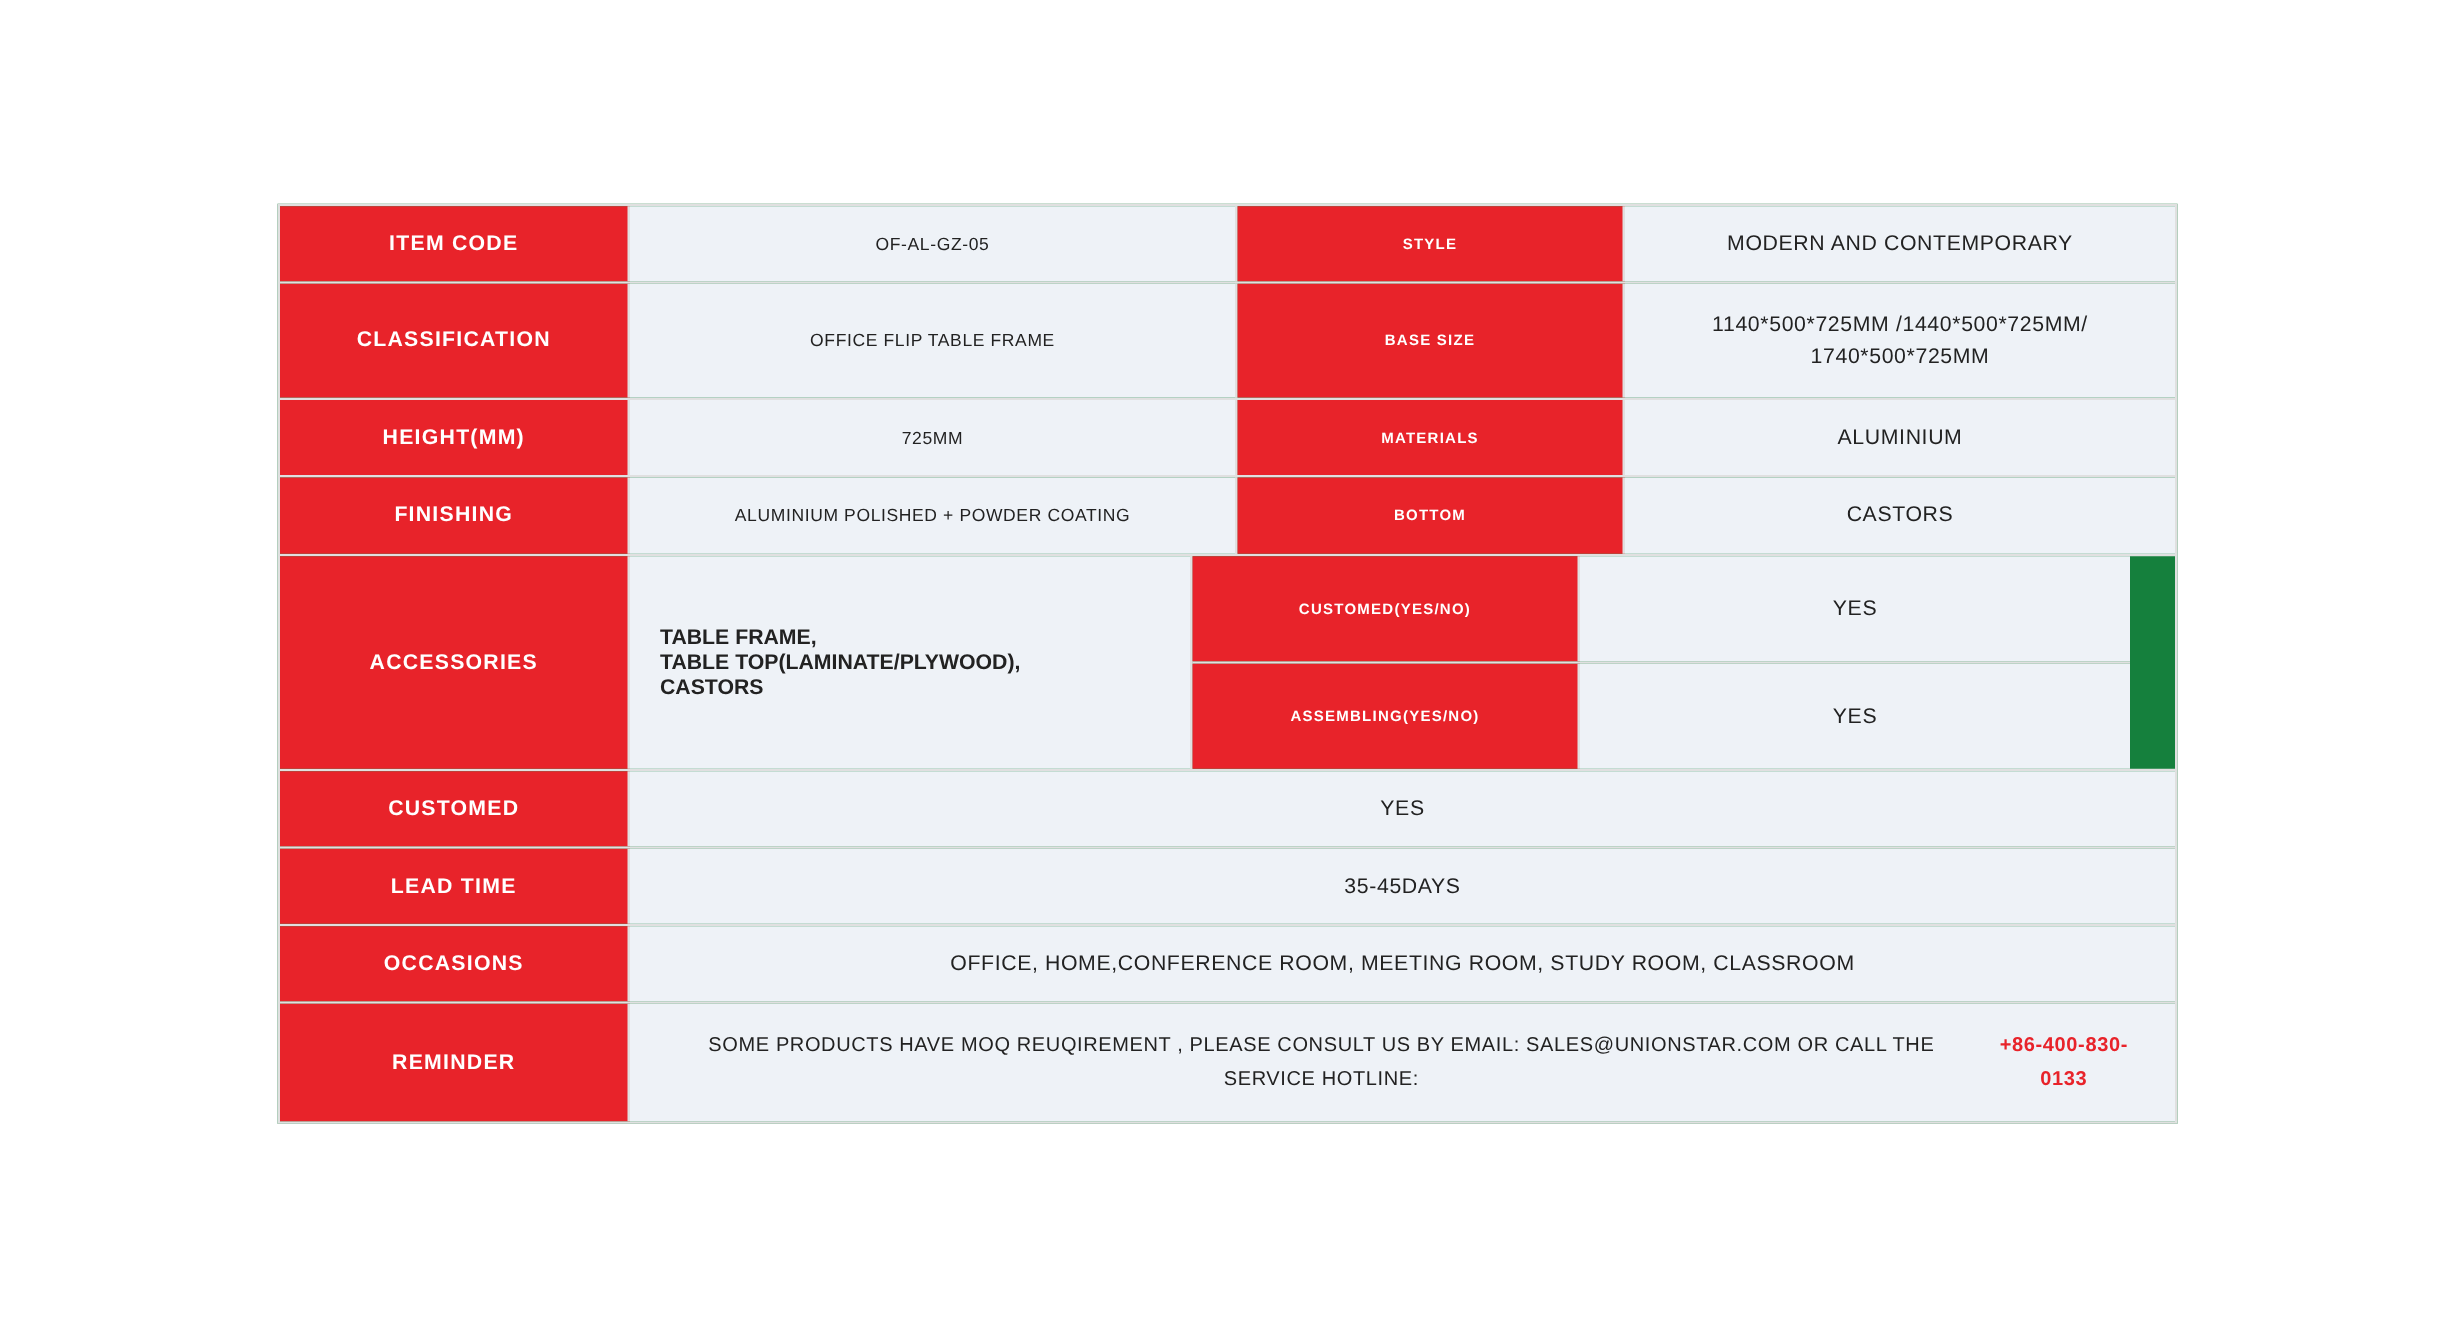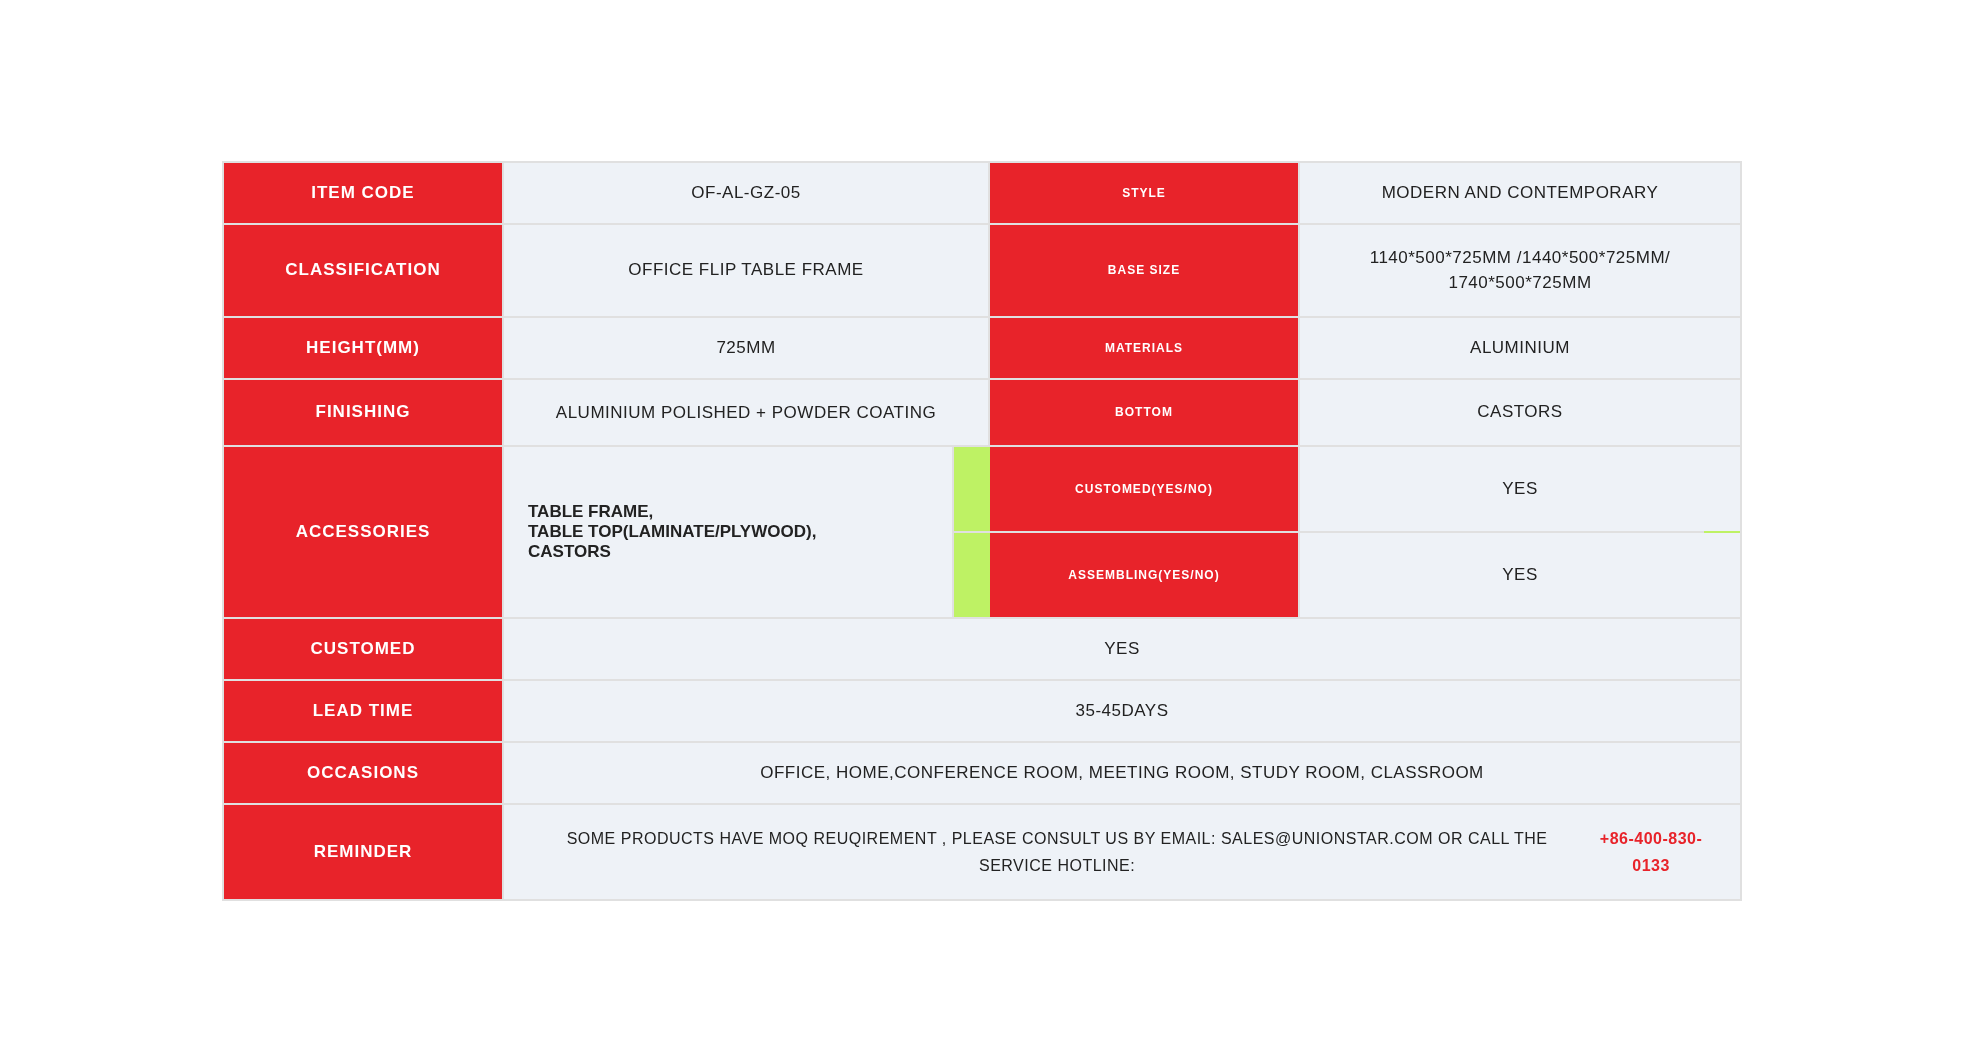--- a/index.html
+++ b/index.html
@@ -12,21 +12,21 @@
       font-family: Arial, sans-serif;
       display: flex;
       justify-content: center;
       align-items: center;
       min-height: 100vh;
       padding: 20px;
     }
     .table-container {
       width: 1520px;
       border: 2px solid #e0e0e0;
-      background: #bef264;
+      background: #15803d;
     }
     .row {
       display: flex;
       border-bottom: 2px solid #e0e0e0;
     }
     .row:last-child {
       border-bottom: none;
     }
     .cell {
       padding: 20px 24px;
@@ -45,21 +45,21 @@
       min-width: 280px;
       font-size: 17px;
       font-weight: 700;
       letter-spacing: 1px;
     }
     .cell-value {
       background-color: #eef2f7;
       color: #222;
       flex: 1;
       font-weight: 500;
-      font-size: 17px;
+      font-size: 14px;
     }
     .cell-label-right {
       background-color: #e8232a;
       color: #ffffff;
       width: 310px;
       min-width: 310px;
       font-size: 12px;
       font-weight: 700;
       letter-spacing: 1px;
     }
@@ -74,21 +74,20 @@
     .accessories-right {
       display: flex;
       flex-direction: column;
       width: 750px;
       min-width: 750px;
     }
     .accessories-sub-row {
       display: flex;
       border-bottom: 2px solid #e0e0e0;
       flex: 1;
-      padding-left: 36px;
     }
     .accessories-sub-row:last-child {
       border-bottom: none;
     }
     .full-span {
       flex: 1;
       background-color: #eef2f7;
       color: #222;
       font-weight: 500;
       font-size: 17px;

